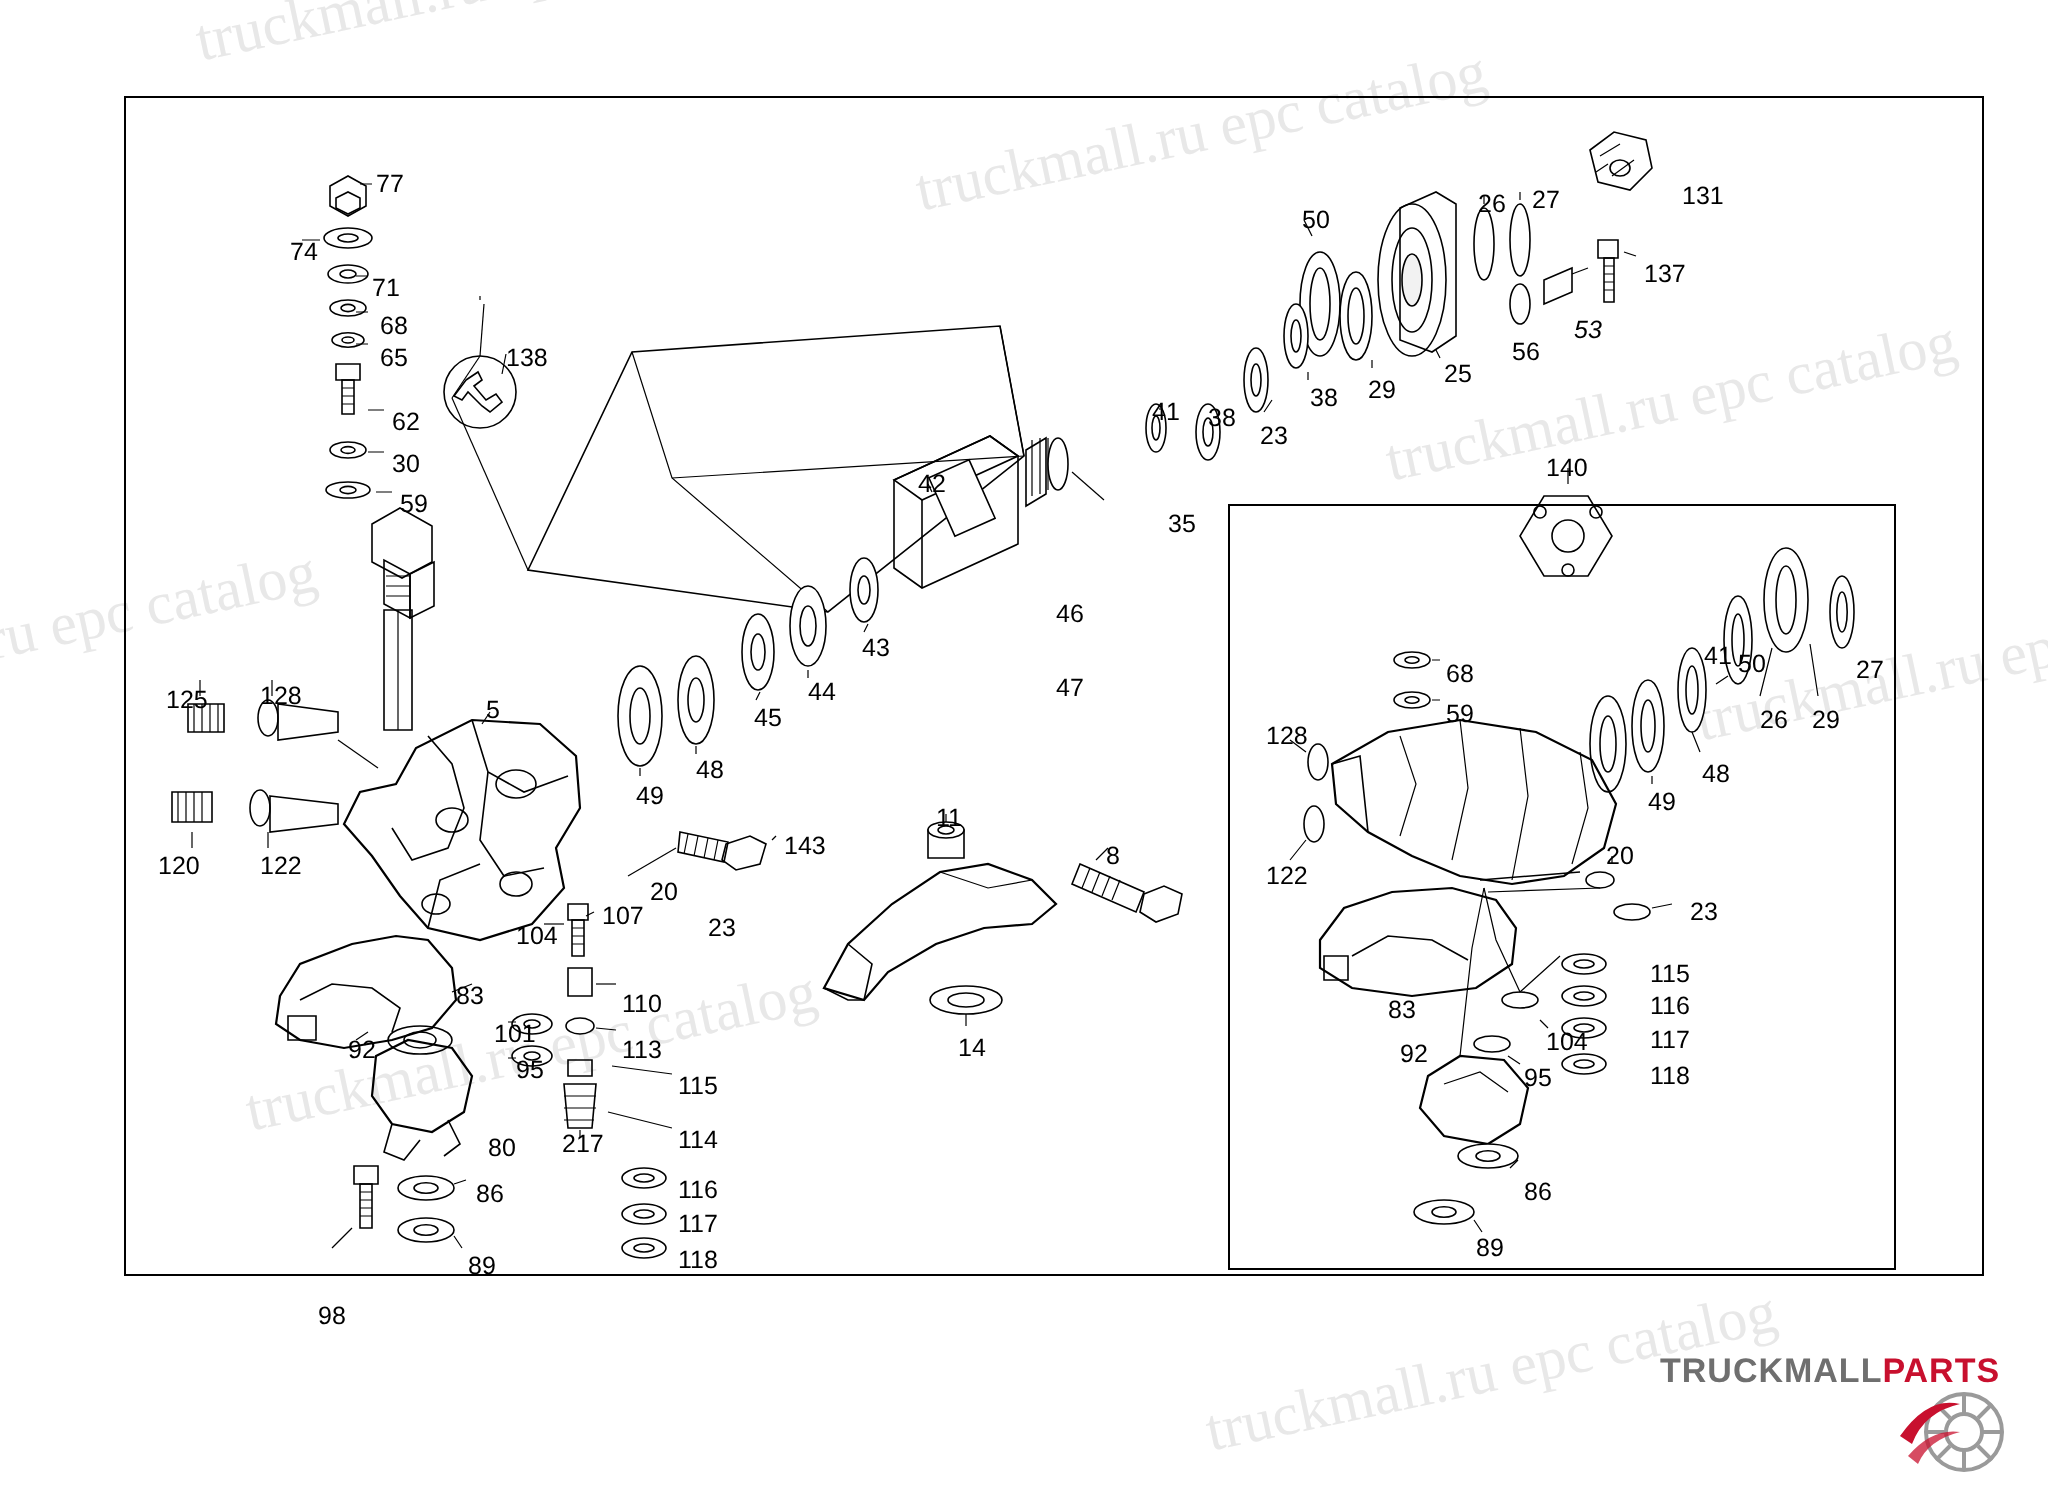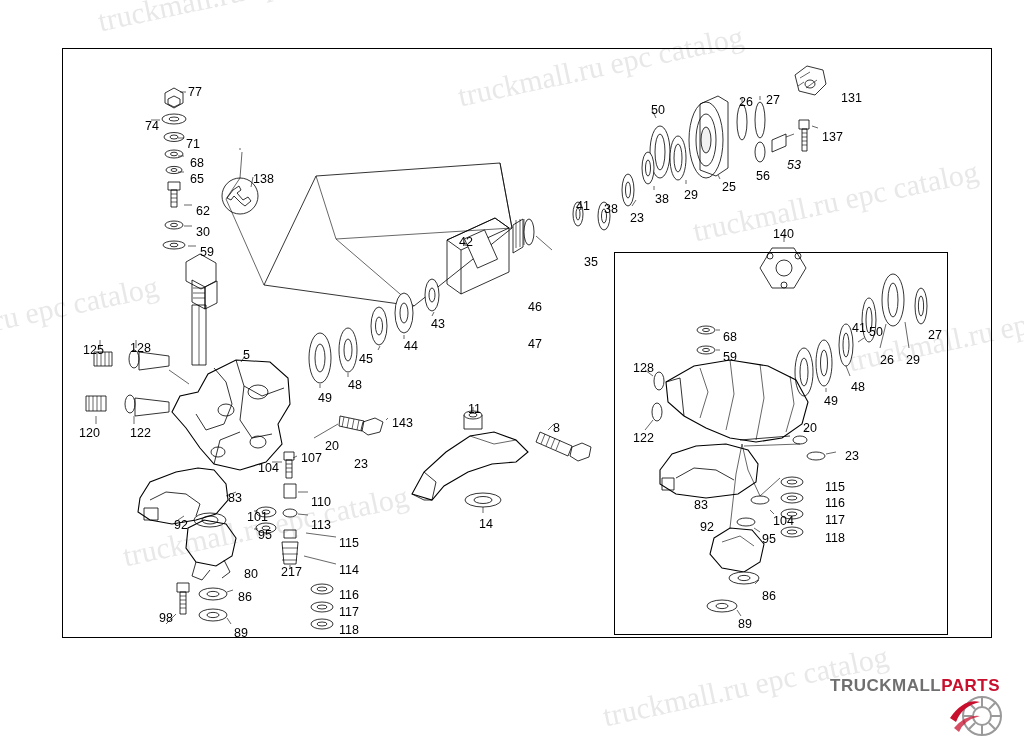--- a/index.html
+++ b/index.html
@@ -435,21 +435,21 @@
       <div class="lbl" style="left: 655px; top: 193px;">38</div>
       <div class="lbl" style="left: 630px; top: 212px;">23</div>
       <div class="lbl" style="left: 604px; top: 203px;">38</div>
       <div class="lbl" style="left: 576px; top: 200px;">41</div>
       <div class="lbl" style="left: 584px; top: 256px;">35</div>
       <div class="lbl" style="left: 459px; top: 236px;">42</div>
       <div class="lbl" style="left: 528px; top: 301px;">46</div>
       <div class="lbl" style="left: 528px; top: 338px;">47</div>
       <div class="lbl" style="left: 431px; top: 318px;">43</div>
       <div class="lbl" style="left: 404px; top: 340px;">44</div>
-      <div class="lbl" style="left: 359px; top: 353px;">45</div>
+      <div class="lbl" style="left: 377px; top: 353px;">45</div>
       <div class="lbl" style="left: 348px; top: 379px;">48</div>
       <div class="lbl" style="left: 318px; top: 392px;">49</div>
       <div class="lbl" style="left: 243px; top: 349px;">5</div>
       <div class="lbl" style="left: 83px; top: 344px;">125</div>
       <div class="lbl" style="left: 130px; top: 342px;">128</div>
       <div class="lbl" style="left: 79px; top: 427px;">120</div>
       <div class="lbl" style="left: 130px; top: 427px;">122</div>
       <div class="lbl" style="left: 392px; top: 417px;">143</div>
       <div class="lbl" style="left: 325px; top: 440px;">20</div>
       <div class="lbl" style="left: 354px; top: 458px;">23</div>
@@ -463,21 +463,21 @@
       <div class="lbl" style="left: 339px; top: 606px;">117</div>
       <div class="lbl" style="left: 339px; top: 624px;">118</div>
       <div class="lbl" style="left: 281px; top: 566px;">217</div>
       <div class="lbl" style="left: 247px; top: 511px;">101</div>
       <div class="lbl" style="left: 258px; top: 529px;">95</div>
       <div class="lbl" style="left: 228px; top: 492px;">83</div>
       <div class="lbl" style="left: 174px; top: 519px;">92</div>
       <div class="lbl" style="left: 244px; top: 568px;">80</div>
       <div class="lbl" style="left: 238px; top: 591px;">86</div>
       <div class="lbl" style="left: 234px; top: 627px;">89</div>
-      <div class="lbl" style="left: 159px; top: 612px;">98</div>
+      <div class="lbl" style="left: 159px; top: 652px;">98</div>
       <div class="lbl" style="left: 468px; top: 403px;">11</div>
       <div class="lbl" style="left: 553px; top: 422px;">8</div>
       <div class="lbl" style="left: 479px; top: 518px;">14</div>
       <div class="lbl" style="left: 773px; top: 228px;">140</div>
       <div class="lbl" style="left: 869px; top: 326px;">50</div>
       <div class="lbl" style="left: 928px; top: 329px;">27</div>
       <div class="lbl" style="left: 852px; top: 322px;">41</div>
       <div class="lbl" style="left: 880px; top: 354px;">26</div>
       <div class="lbl" style="left: 906px; top: 354px;">29</div>
       <div class="lbl" style="left: 851px; top: 381px;">48</div>

